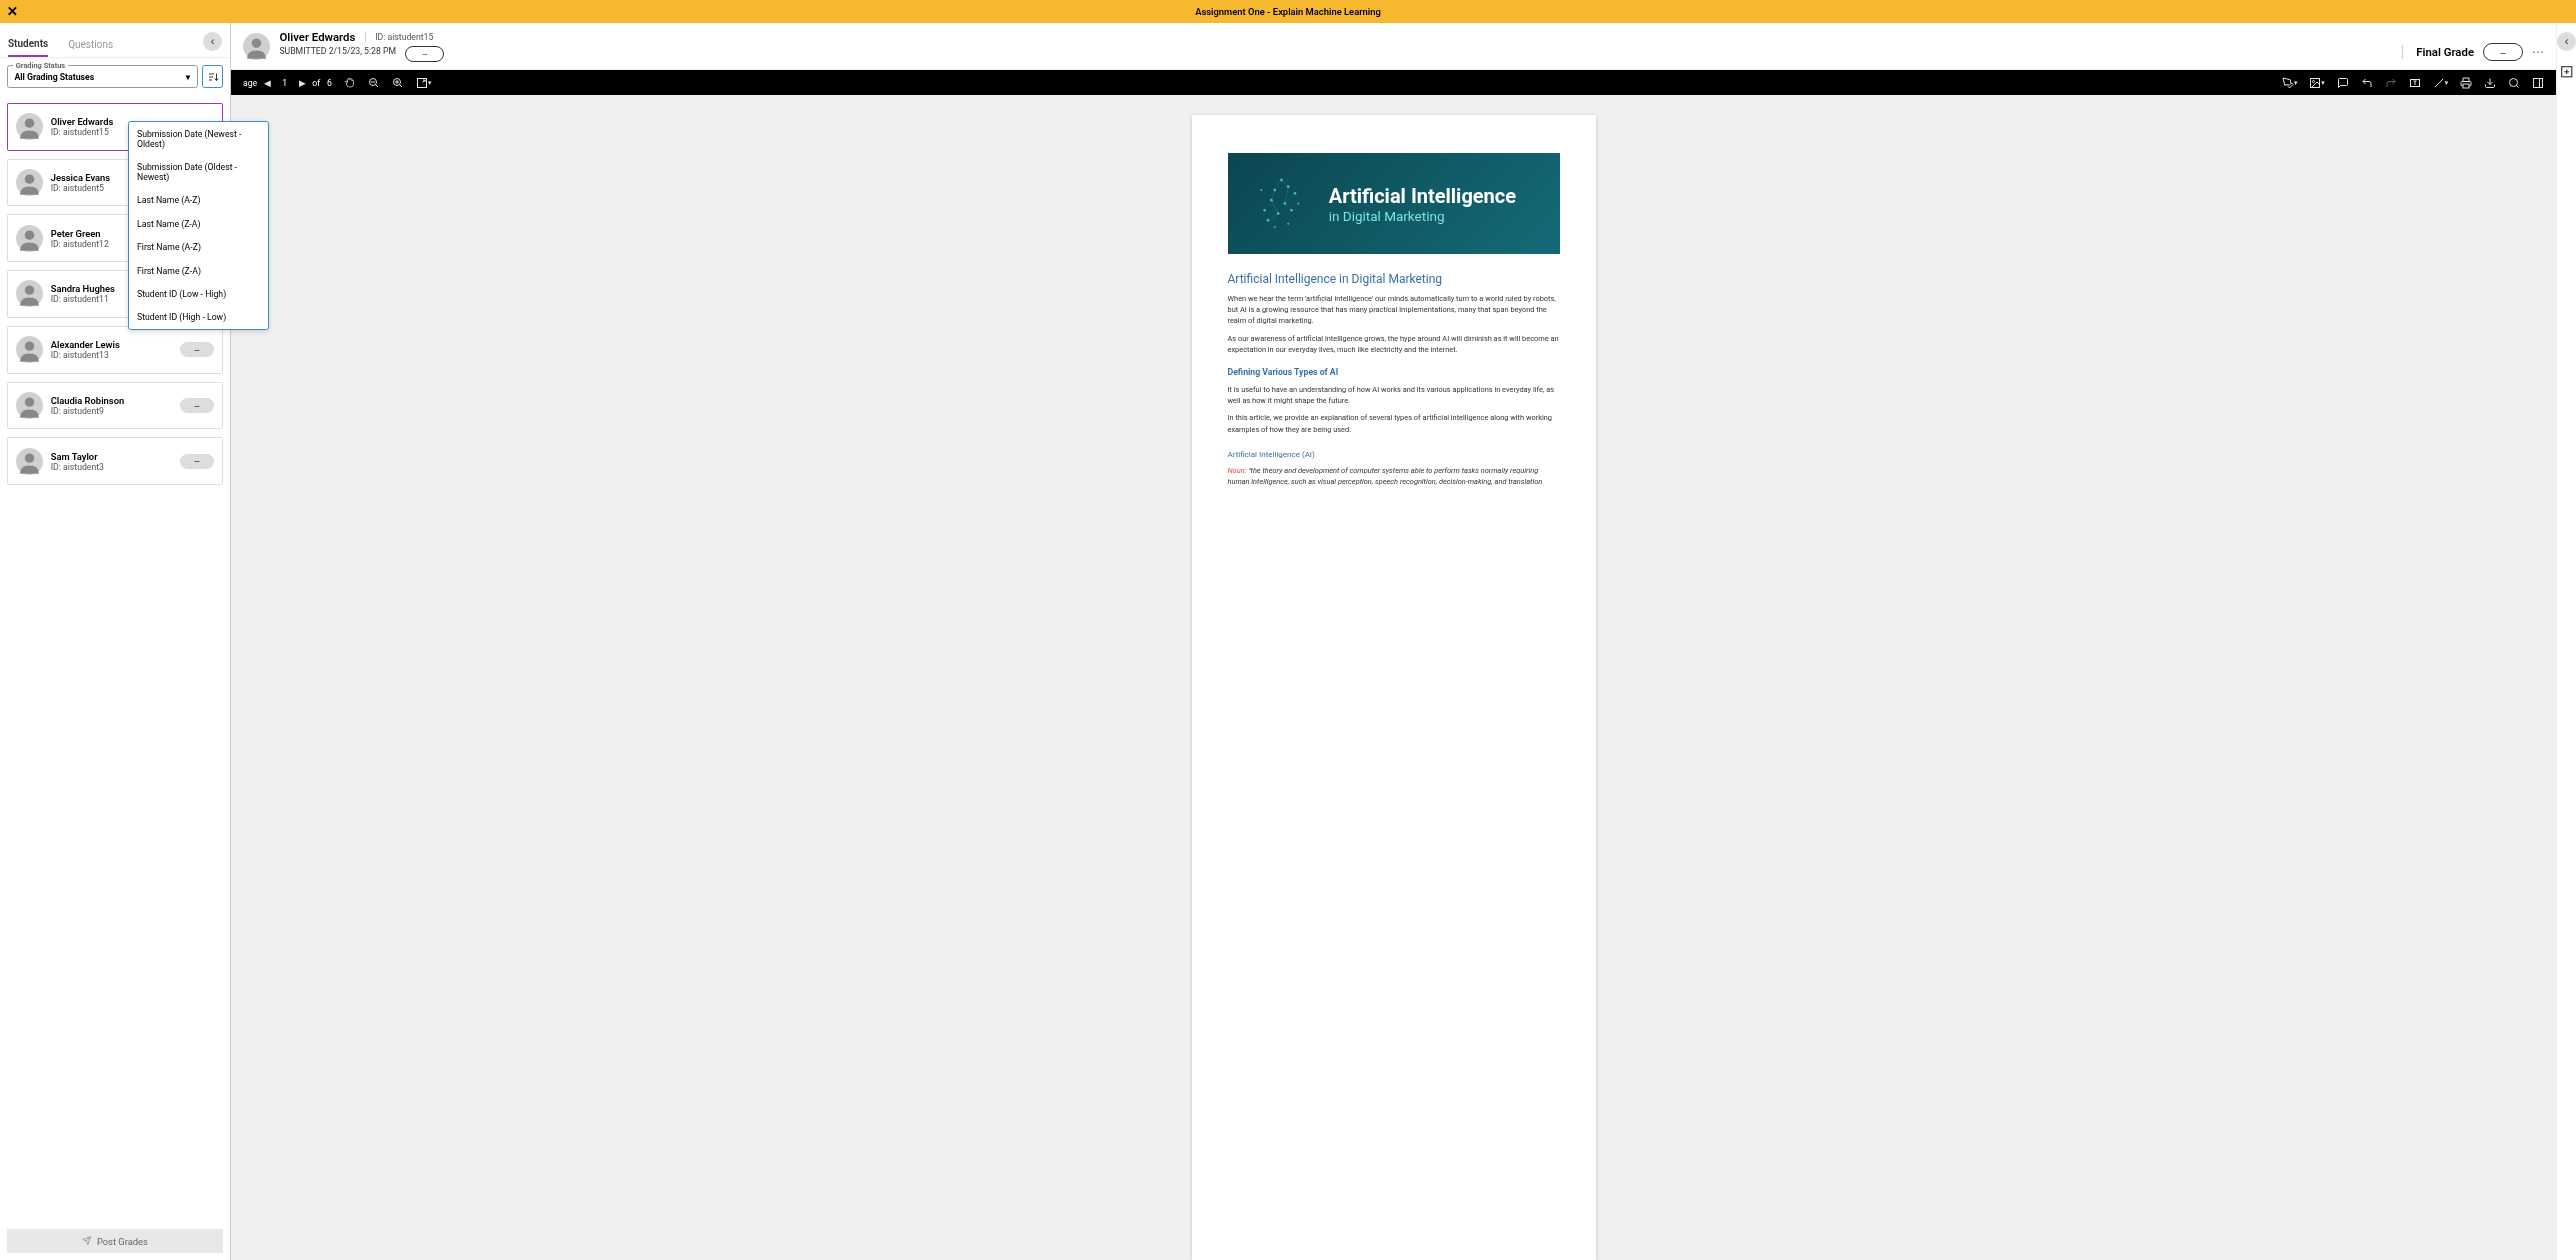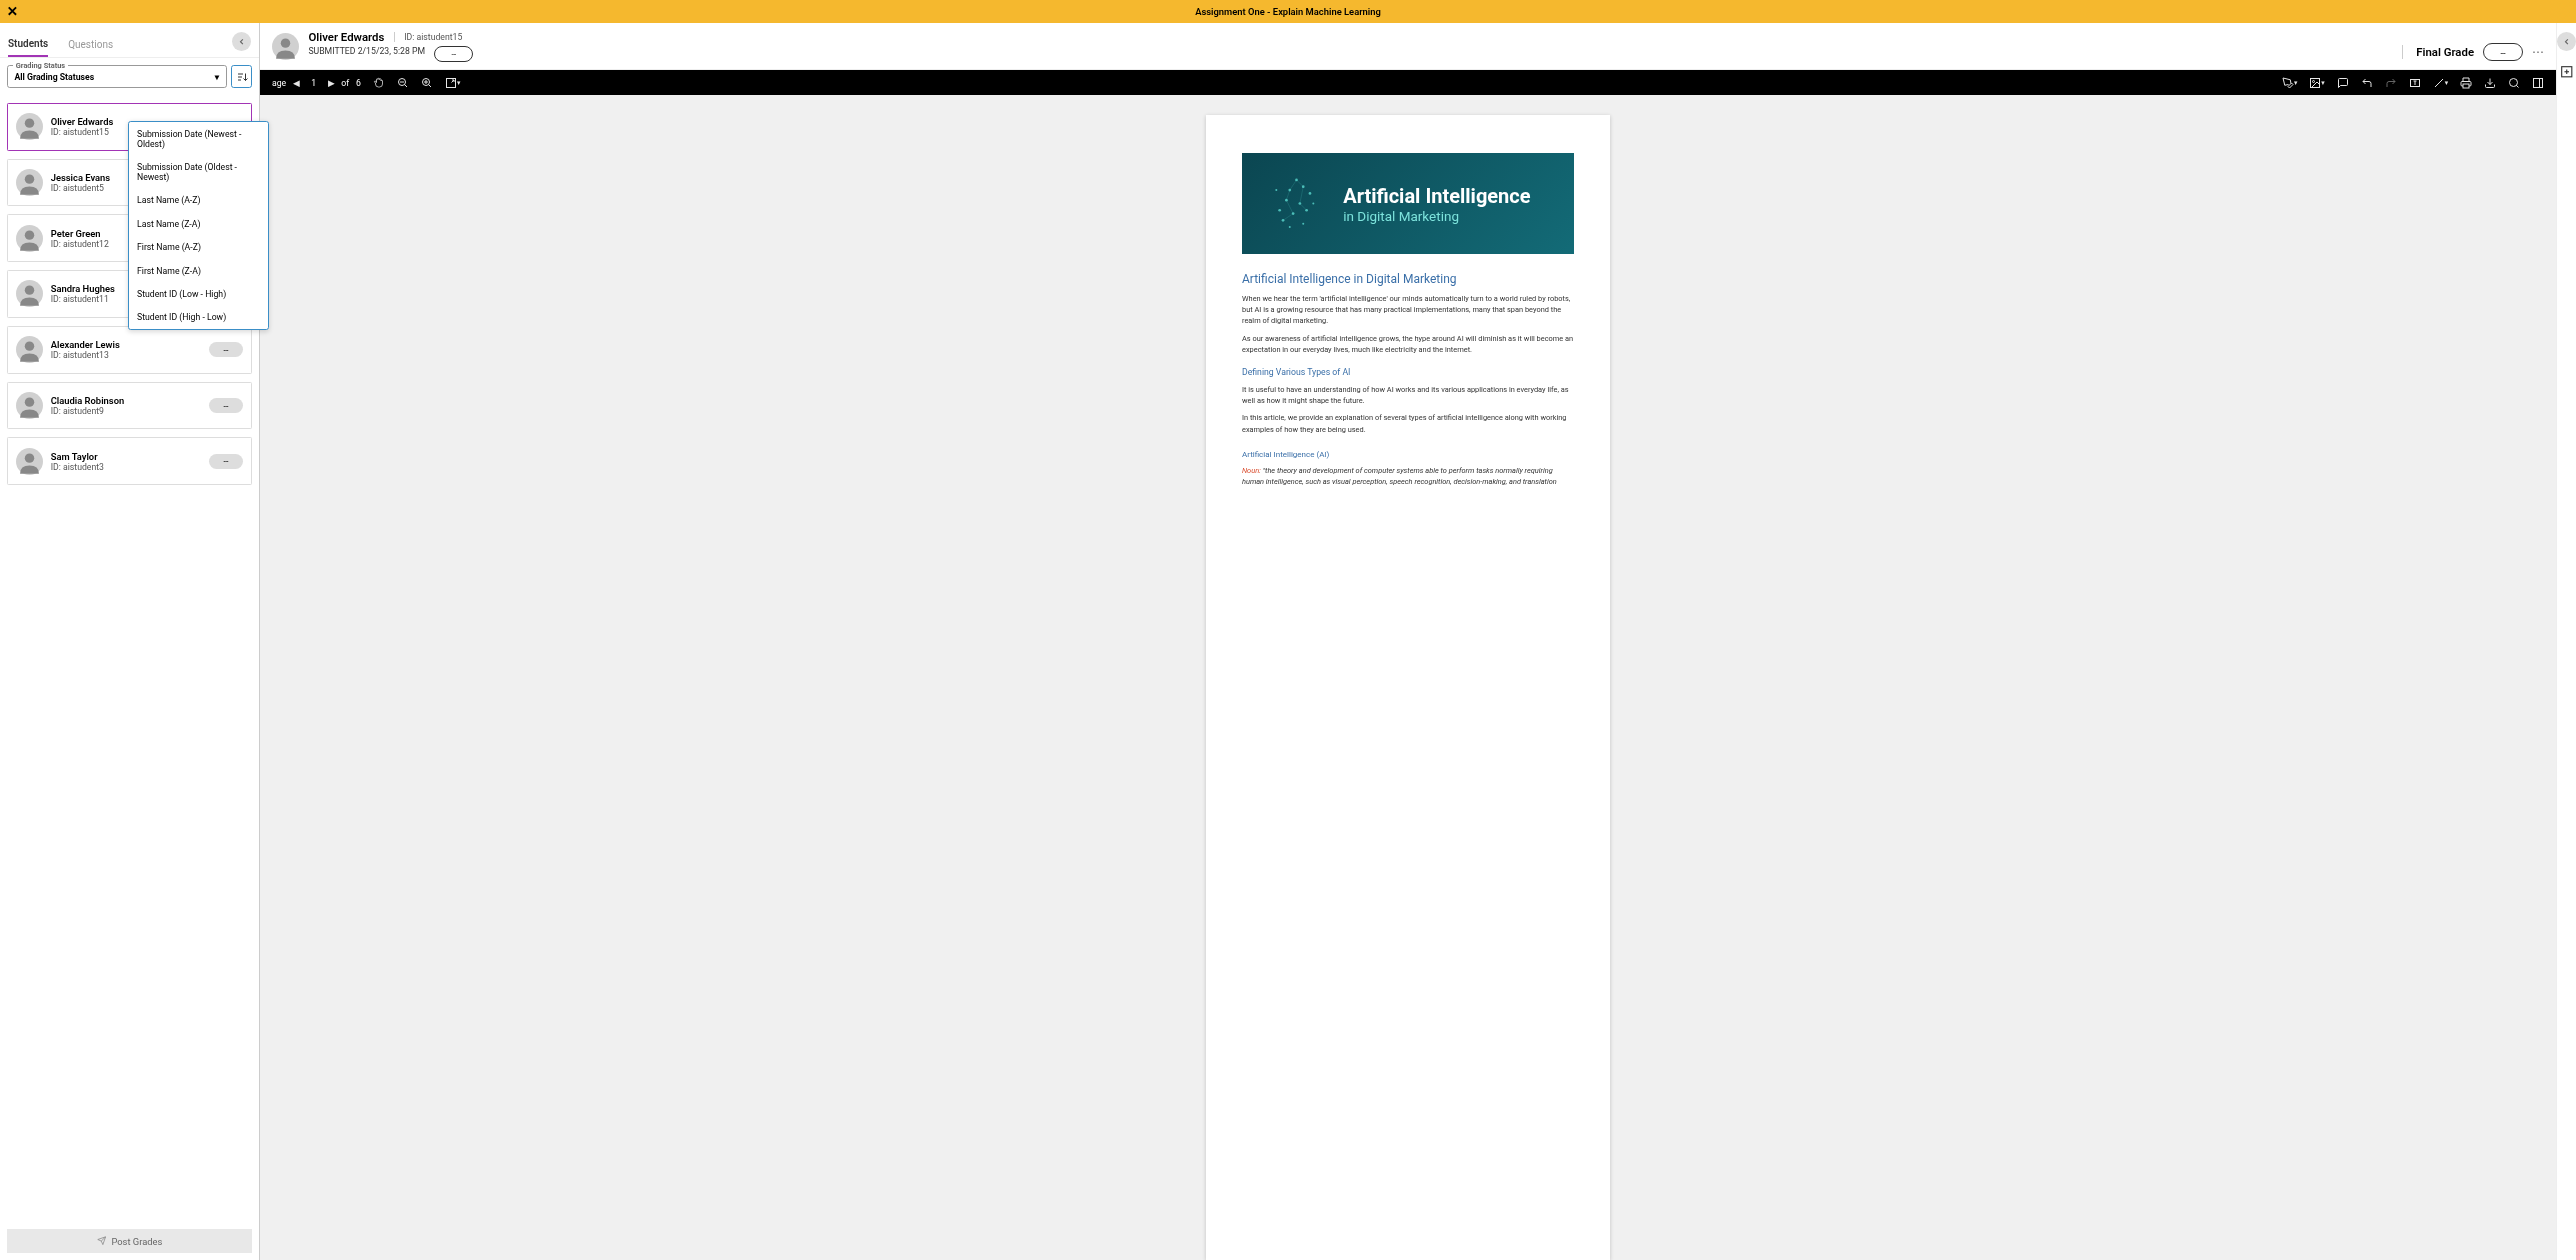--- a/index.html
+++ b/index.html
@@ -2,21 +2,21 @@
 <html style="font-size:10.8px"><head>
   <meta charset="utf-8">
   <style>
     * { box-sizing: border-box; margin: 0; padding: 0; font-family: -apple-system, BlinkMacSystemFont, "Segoe UI", Roboto, sans-serif; }
     body { overflow: hidden; }
     .app { display: flex; flex-direction: column; height: 100vh; }
     .header-bar { background: #f5b82e; height: 23px; display: flex; align-items: center; justify-content: center; position: relative; }
     .close-btn { position: absolute; left: 6.7px; top: 50%; transform: translateY(-50%); font-size: 13.5px; font-weight: bold; cursor: pointer; line-height: 1; }
     .header-title { font-weight: 600; font-size: 9.4px; }
     .main { display: flex; flex: 1; overflow: hidden; }
-    .sidebar { width: 260px; display: flex; flex-direction: column; border-right: 0.7px solid #ccc; position: relative; }
+    .sidebar { width: 231px; display: flex; flex-direction: column; border-right: 0.7px solid #ccc; position: relative; }
     .tabs { display: flex; padding: 8px 8px 0; align-items: center; gap: 20px; border-bottom: 0.7px solid #eee; }
     .tab { padding: 6.7px 0; font-size: 10px; color: #999; cursor: pointer; }
     .tab.active { color: #333; font-weight: 600; border-bottom: 2px solid #a234b5; }
     .collapse-btn { margin-left: auto; width: 19px; height: 19px; border-radius: 50%; background: #ddd; display: flex; align-items: center; justify-content: center; cursor: pointer; margin-bottom: 5.4px; }
     .filter-row { display: flex; padding: 6.7px; gap: 4px; align-items: center; }
     .filter-select { flex: 1; position: relative; border: 0.7px solid #999; border-radius: 2.7px; padding: 5.4px 6.7px; font-size: 8.7px; cursor: pointer; display: flex; justify-content: space-between; align-items: center; font-weight: bold; }
     .filter-label { position: absolute; top: -5.4px; left: 5.4px; background: white; font-size: 7.4px; padding: 0 2.7px; color: #666; }
     .sort-btn { width: 21.5px; height: 23px; border: 1.3px solid #3a8ec7; border-radius: 2.7px; display: flex; align-items: center; justify-content: center; cursor: pointer; color: #333; }
     .sort-menu { position: absolute; top: 98px; left: 128px; width: 141px; background: white; border: 0.7px solid #3a8ec7; border-radius: 2.7px; box-shadow: 0 1.3px 5.4px rgba(0,0,0,0.15); z-index: 100; }
     .sort-item { padding: 6.7px 8px; font-size: 8.7px; cursor: pointer; }
@@ -55,21 +55,21 @@
     .page-input { width: 15px; text-align: center; background: transparent; border: none; color: #fff; font-size: 8.7px; }
     .viewer { flex: 1; background: #f0f0f0; overflow-y: auto; display: flex; justify-content: center; padding-top: 20px; position: relative; }
     .doc-page { width: 404px; background: #fff; box-shadow: 0 0.7px 4px rgba(0,0,0,0.2); padding: 38px 36px; }
     .hero { background: linear-gradient(135deg, #0b4651 0%, #136b77 100%); height: 101px; display: flex; align-items: center; padding: 0 13.5px; position: relative; overflow: hidden; }
     .hero-face { width: 81px; height: 100%; position: relative; }
     .hero-txt { color: #fff; margin-left: 6.7px; }
     .hero-line1 { font-size: 20px; font-weight: 700; }
     .hero-line2 { font-size: 13.5px; color: #7de3dc; }
     .doc-h1 { color: #3a6fa8; font-size: 12px; margin-top: 17.5px; font-weight: 400; }
     .doc-p { font-size: 7.4px; line-height: 1.5; margin-top: 6.7px; color: #333; }
-    .doc-h2 { color: #3a6fa8; font-size: 8.7px; margin-top: 12px; font-weight: 400; }
+    .doc-h2 { color: #3a6fa8; font-size: 8.7px; margin-top: 12px; font-weight: 700; }
     .doc-h3 { color: #3a6fa8; font-size: 8px; margin-top: 15px; font-weight: 400; }
     .doc-noun { color: #d94a2b; font-style: italic; }
     .doc-def { font-style: italic; }
     .right-rail { width: 20px; border-left: 0.7px solid #eee; display: flex; flex-direction: column; align-items: center; padding-top: 9.4px; gap: 13.5px; }
     .rail-collapse { width: 19px; height: 19px; border-radius: 50%; background: #ddd; display: flex; align-items: center; justify-content: center; cursor: pointer; }
     .rail-add { cursor: pointer; }
     .avatar-svg { width: 100%; height: 100%; }
   </style>
 </head>
 <body>

